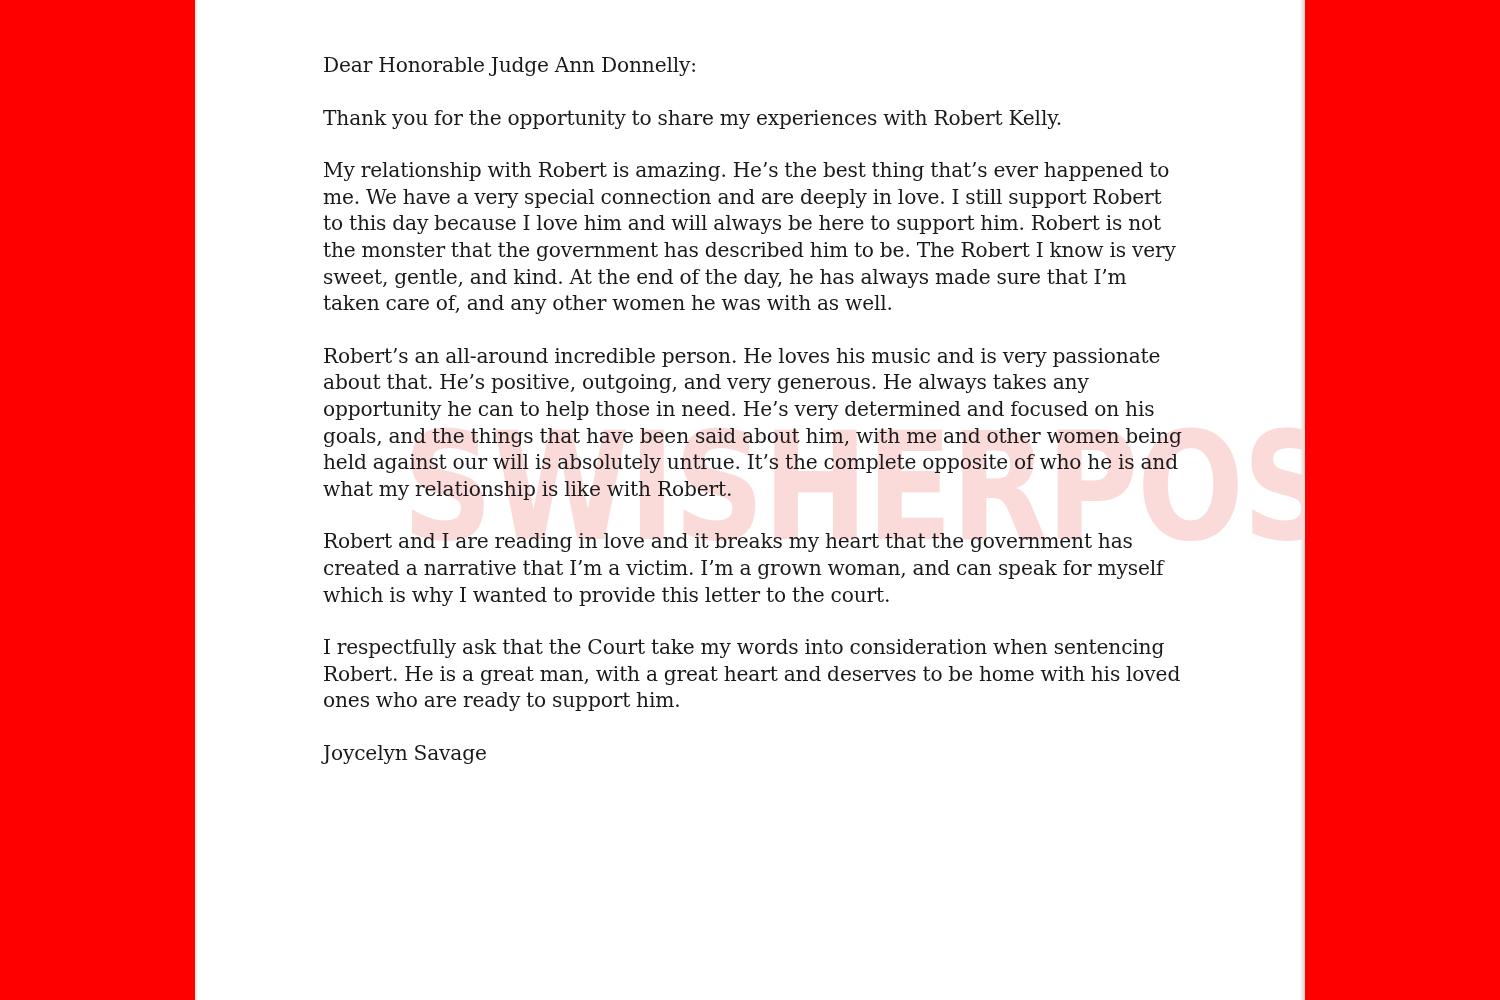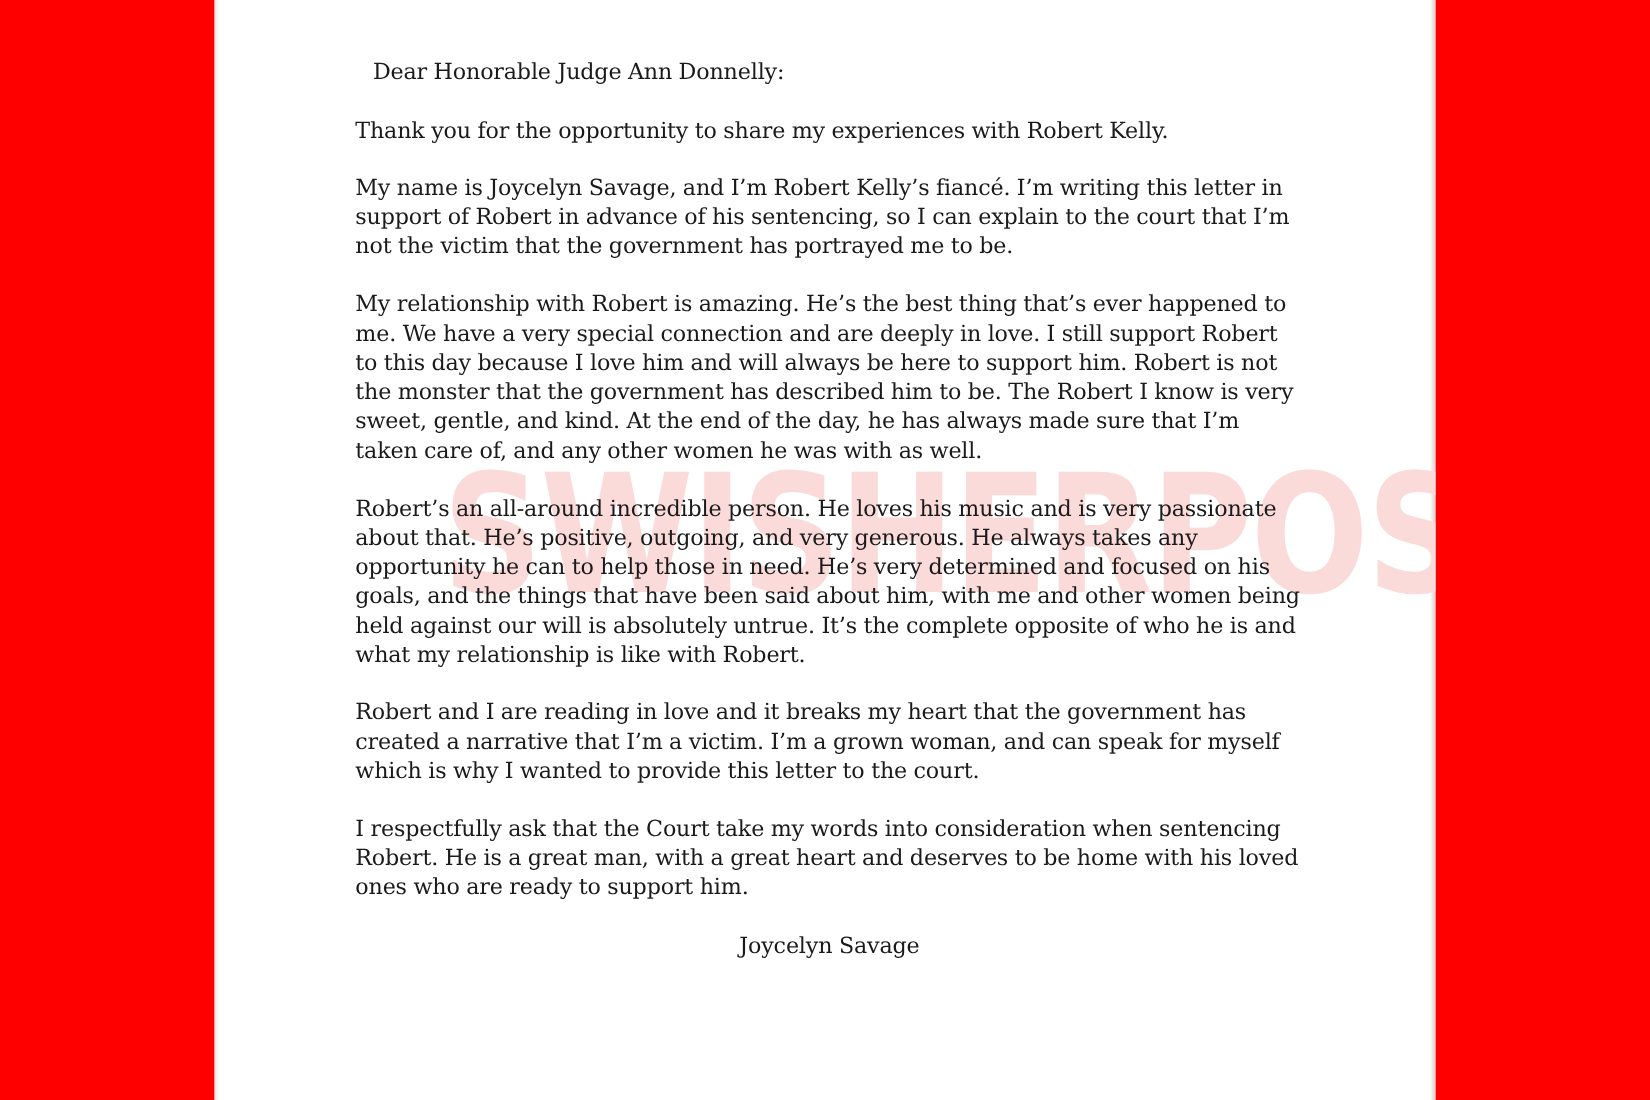--- a/index.html
+++ b/index.html
@@ -88,46 +88,44 @@
     font-size: 20.2px;
     line-height: 26.6px;
     color: #1a1a1a;
     text-align: left;
     letter-spacing: -0.15px;
     word-spacing: -0.3px;
   }
 
   .letter-paragraph:last-child {
     margin-bottom: 0;
-    text-align: center;
   }
 
   
-  .salutation { margin-bottom: 26px; margin-left: 16px; }
+  .salutation { margin-bottom: 26px; }
   .signature  { margin-bottom: 0; }
 </style>
 </head>
 <body>
 
 <div id="stage">
 
   <div id="document-page">
 
     <div id="page-edge-left"></div>
     <div id="page-edge-right"></div>
 
     <div id="watermark">SWISHERPOST</div>
 
     <div id="letter-body">
 
       <p class="letter-paragraph salutation">Dear Honorable Judge Ann Donnelly:</p>
 
       <p class="letter-paragraph">Thank you for the opportunity to share my experiences with Robert Kelly.</p>
 
-      <p class="letter-paragraph">My name is Joycelyn Savage, and I’m Robert Kelly’s fiancé. I’m writing this letter in support of Robert in advance of his sentencing, so I can explain to the court that I’m not the victim that the government has portrayed me to be.</p>
 
       <p class="letter-paragraph">My relationship with Robert is amazing. He’s the best thing that’s ever happened to me. We have a very special connection and are deeply in love. I still support Robert to this day because I love him and will always be here to support him. Robert is not the monster that the government has described him to be. The Robert I know is very sweet, gentle, and kind. At the end of the day, he has always made sure that I’m taken care of, and any other women he was with as well.</p>
 
       <p class="letter-paragraph">Robert’s an all-around incredible person. He loves his music and is very passionate about that. He’s positive, outgoing, and very generous. He always takes any opportunity he can to help those in need. He’s very determined and focused on his goals, and the things that have been said about him, with me and other women being held against our will is absolutely untrue. It’s the complete opposite of who he is and what my relationship is like with Robert.</p>
 
       <p class="letter-paragraph">Robert and I are reading in love and it breaks my heart that the government has created a narrative that I’m a victim. I’m a grown woman, and can speak for myself which is why I wanted to provide this letter to the court.</p>
 
       <p class="letter-paragraph">I respectfully ask that the Court take my words into consideration when sentencing Robert. He is a great man, with a great heart and deserves to be home with his loved ones who are ready to support him.</p>
 
 

